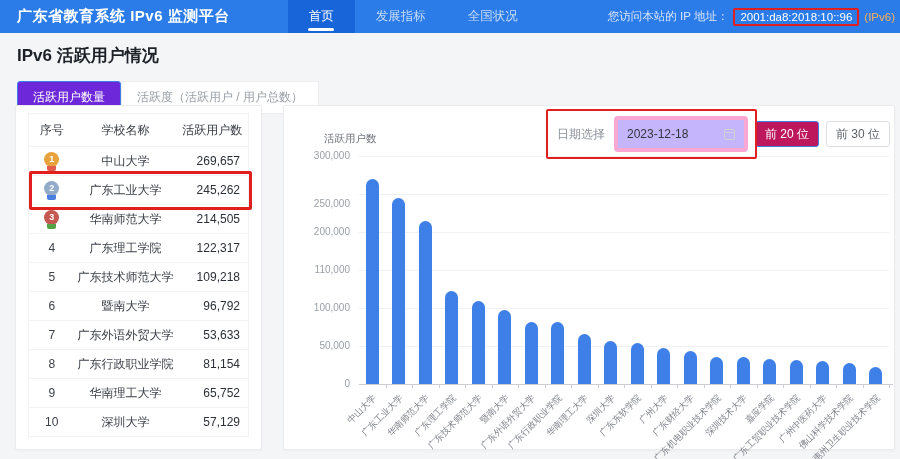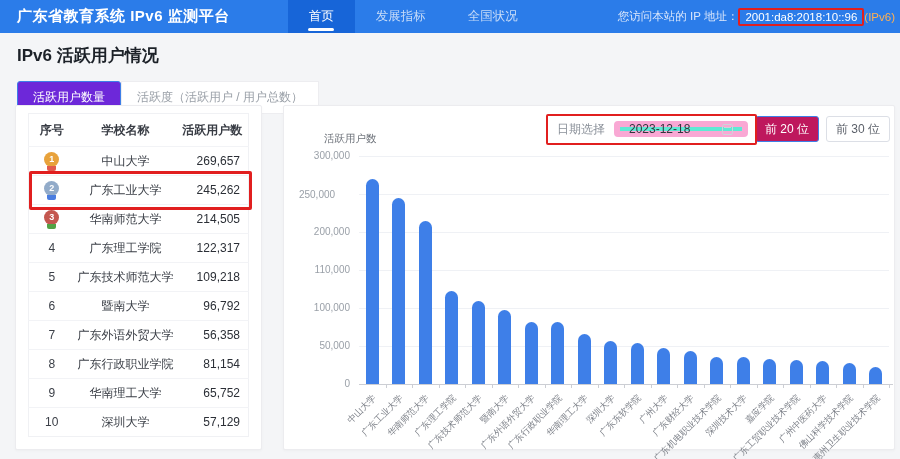--- a/index.html
+++ b/index.html
@@ -6,57 +6,57 @@
   html,body { width:900px; height:459px; overflow:hidden; }
   body { font-family:"Liberation Sans", sans-serif; background:#f4f5f7; position:relative; }
 
   
   .app-header { height:33px; background:#2b7ce9; display:flex; align-items:stretch; color:#fff; padding-left:17px; }
   .brand { font-size:15px; font-weight:bold; display:flex; align-items:center; white-space:nowrap; letter-spacing:.5px; }
   .main-nav { display:flex; margin-left:58px; }
   .nav-item { position:relative; padding:0 21px; display:flex; align-items:center; font-size:12.5px; color:#c6dbf8; cursor:pointer; }
   .nav-item.active { background:#1765d8; color:#fff; }
   .nav-underline { position:absolute; bottom:2px; left:50%; transform:translateX(-50%); width:26px; height:3px; background:#fff; border-radius:2px; }
-  .ip-info { margin-left:auto; display:flex; align-items:center; gap:0; font-size:11.5px; color:#d9e6fb; padding-right:5px; white-space:nowrap; }
+  .ip-info { margin-left:auto; display:flex; align-items:center; gap:5px; font-size:11.5px; color:#d9e6fb; padding-right:5px; white-space:nowrap; }
   .ip-value { color:#fff; border:2px solid #e11f1f; border-radius:2px; padding:1px 5px; }
   .ip-suffix { color:#ffb052; }
 
   
   .title-bar { padding:11px 17px 0; }
   .page-title { font-size:17px; font-weight:bold; color:#1c2128; }
   .tabs { display:flex; margin:14px 17px 0; }
   .tab { position:relative; font-size:12px; padding:7px 15px; background:#fff; color:#9aa0a8; border:1px solid #ededf0; cursor:pointer; white-space:nowrap; }
   .tab.active { background:#6d28d9; color:#fff; border-color:#3e7fe8; border-radius:3px; }
   .tab-pointer { position:absolute; bottom:-5px; left:22px; width:0; height:0; border-left:6px solid transparent; border-right:6px solid transparent; border-top:6px solid #3e7fe8; }
 
   
   .card { position:absolute; background:#fff; border:1px solid #ececef; border-radius:2px; box-shadow:0 1px 3px rgba(0,0,0,.03); }
   .table-card { left:15px; top:105px; width:247px; height:345px; padding:7px 12px; }
   .chart-card { left:283px; top:105px; width:612px; height:345px; }
 
   
   .rank-table { width:100%; border-collapse:collapse; font-size:12px; color:#3c4048; border:1px solid #f0f1f4; table-layout:fixed; }
-  .rank-table th { height:33px; font-weight:700; color:#383c44; }
+  .rank-table th { height:33px; font-weight:400; color:#383c44; }
   .rank-table td { height:29px; text-align:center; border-top:1px solid #f2f3f6; }
   .col-rank { width:46px; }
   .col-users { width:72px; }
   .cell-users { text-align:right !important; padding-right:8px; color:#2b2f36; }
   .medal { display:inline-block; width:16px; }
   .medal-circle { width:15px; height:15px; border-radius:50%; color:#fff; font-size:9px; font-weight:bold; line-height:15px; text-align:center; margin:0 auto; }
   .medal-ribbon { width:9px; height:5px; margin:-1px auto 0; border-radius:0 0 2px 2px; }
   .medal-gold .medal-circle { background:#e8a23b; }   .medal-gold .medal-ribbon { background:#e25b4d; }
   .medal-silver .medal-circle { background:#92abc9; } .medal-silver .medal-ribbon { background:#4a7de0; }
   .medal-bronze .medal-circle { background:#c4574f; } .medal-bronze .medal-ribbon { background:#53a245; }
   .annotation-row2 { position:absolute; left:13px; top:65px; width:223px; height:39px; border:3px solid #e11f1f; border-radius:2px; pointer-events:none; z-index:5; }
 
   
   .controls { position:absolute; top:10px; right:4px; display:flex; align-items:center; }
   .date-group { position:relative; display:flex; align-items:center; }
   .date-label { font-size:12px; color:#8a9099; margin-right:9px; }
-  .date-input { width:134px; height:16px; border:6px solid #f9a8d4; border-radius:4px; background:#5eead4; display:flex; align-items:center; justify-content:space-between; padding:0 9px; font-size:12px; color:#32363e; cursor:pointer; }
+  .date-input { width:134px; height:36px; border:4px solid #f9a8d4; border-radius:4px; background:#c4b5fd; display:flex; align-items:center; justify-content:space-between; padding:0 9px; font-size:12px; color:#32363e; cursor:pointer; }
   .calendar-icon { width:11px; height:11px; border:1px solid #cfd3da; border-radius:2px; position:relative; }
   .calendar-icon::after { content:""; position:absolute; left:1px; right:1px; top:2px; height:1px; background:#cfd3da; }
   .annotation-date { position:absolute; left:-11px; top:-7px; right:-9px; bottom:-7px; border:2px solid #e11f1f; border-radius:2px; pointer-events:none; z-index:5; }
   .btn { height:26px; padding:0 9px; font-size:12px; border:1px solid #dcdfe6; border-radius:3px; background:#fff; color:#5a5f68; margin-left:7px; cursor:pointer; font-family:inherit; white-space:nowrap; }
   .btn.active { background:#be185d; border-color:#3e7fe8; color:#fff; }
 
   
   .chart-region { position:absolute; inset:0; overflow:visible; }
   .y-name { position:absolute; left:40px; top:26px; font-size:10.5px; color:#6b7078; }
   .plot { position:absolute; left:75px; top:50px; width:530px; height:228px; }
@@ -129,21 +129,21 @@
           <td class="cell-users">109,218</td>
         </tr>
         <tr>
           <td>6</td>
           <td>暨南大学</td>
           <td class="cell-users">96,792</td>
         </tr>
         <tr>
           <td>7</td>
           <td>广东外语外贸大学</td>
-          <td class="cell-users">56,358</td>
+          <td class="cell-users">53,633</td>
         </tr>
         <tr>
           <td>8</td>
           <td>广东行政职业学院</td>
           <td class="cell-users">81,154</td>
         </tr>
         <tr>
           <td>9</td>
           <td>华南理工大学</td>
           <td class="cell-users">65,752</td>
@@ -241,17 +241,17 @@
         <div class="bar" style="left: 510.25px; height: 17px; background: rgb(62, 127, 232);"></div>
         <div class="axis-tick" style="left: 530px;"></div>
         <div class="xlabel" style="right: 15.25px; top: 236px;">惠州卫生职业技术学院</div>
       </div>
     <div id="yticks">
         <div class="ytick" style="top: 272px;">0</div>
         <div class="ytick" style="top: 234px;">50,000</div>
         <div class="ytick" style="top: 196px;">100,000</div>
         <div class="ytick" style="top: 158px;">110,000</div>
         <div class="ytick" style="top: 120px;">200,000</div>
-        <div class="ytick" style="top: 83px; text-align: center;">250,000</div>
+        <div class="ytick" style="top: 92px;">250,000</div>
         <div class="ytick" style="top: 44px;">300,000</div>
       </div>
   </div>
 </section>
 
 </body></html>

